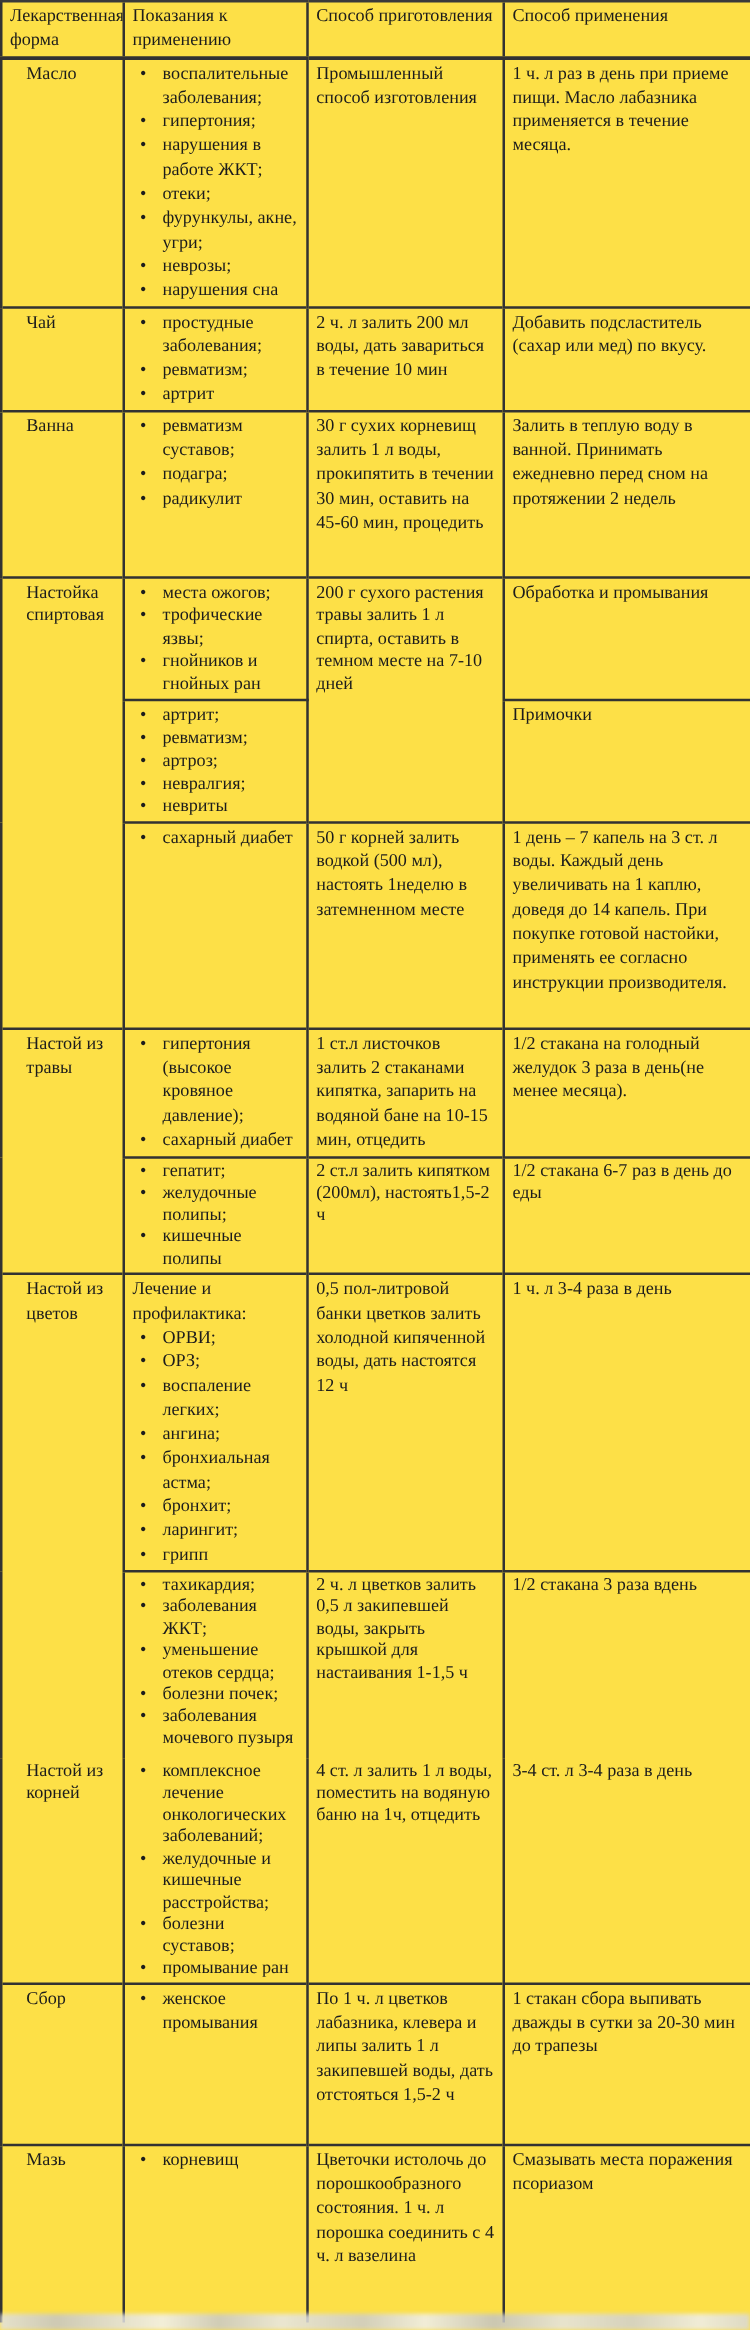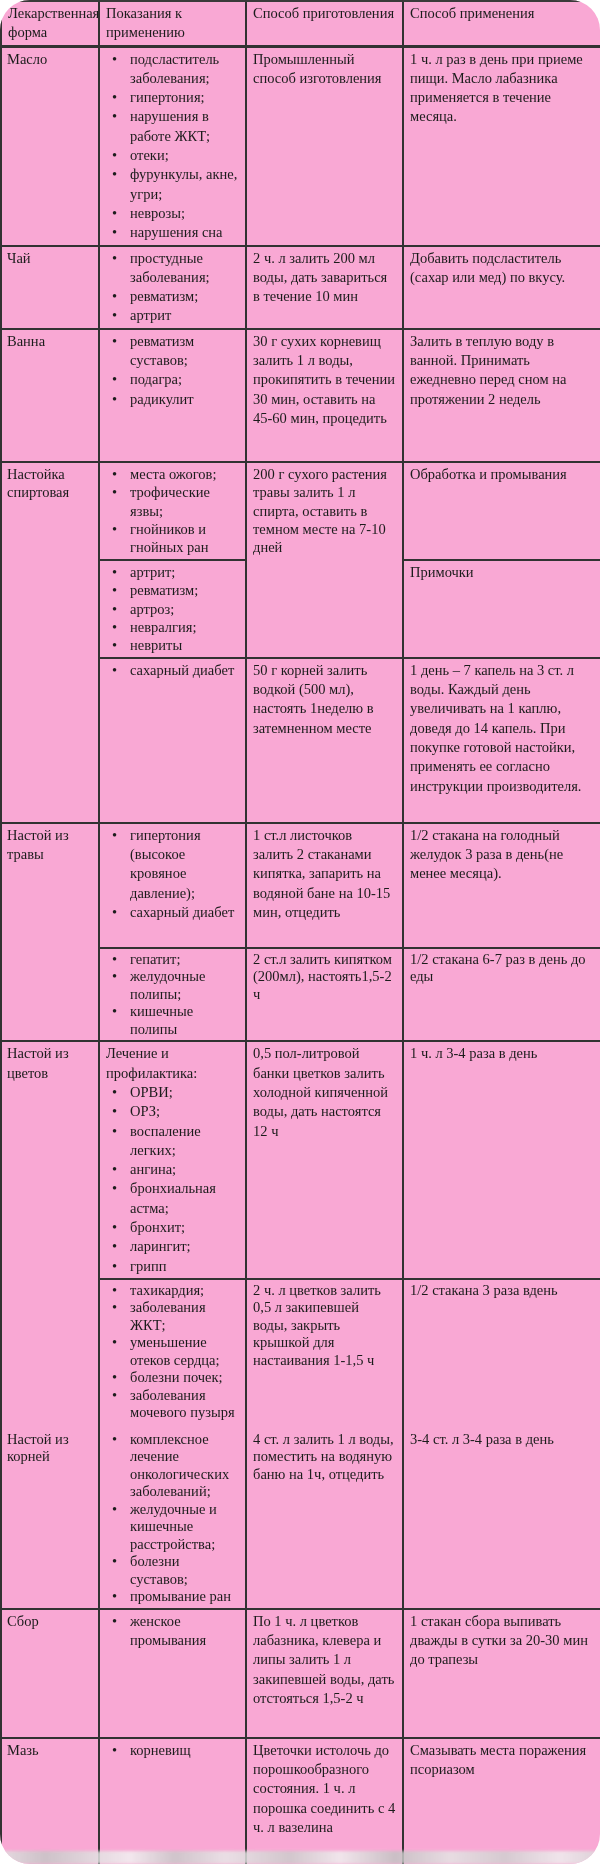--- a/index.html
+++ b/index.html
@@ -1,24 +1,23 @@
 <!DOCTYPE html>
 <html><head>
 <meta charset="utf-8">
 <style>
   html, body { margin: 0; padding: 0; background: #ffffff; }
   .page {
     position: relative;
     width: 600px;
     height: 1864px;
     overflow: hidden;
-    background: #f9a8d4;
+    background: #fde047;
     font-family: "Liberation Serif", "DejaVu Serif", serif;
     color: #1c1c1c;
-    border-radius: 30px;
   }
   table.med {
     border-collapse: collapse;
     table-layout: fixed;
     width: 600px;
     font-size: 14.5px;
     line-height: 19.3px;
   }
   col.c1 { width: 98px; }
   col.c2 { width: 147px; }
@@ -29,21 +28,21 @@
     border-left: 2px solid #323232;
     vertical-align: top;
     text-align: left;
     font-weight: normal;
     padding: 2px 6px 2px 6px;
     overflow: hidden;
   }
   tr.h-header > th { border-top: 2px solid #3a3a3a; }
   tr.r-maslo > td { border-top-width: 3px; }
   tr.seamless > td { border-top: none; margin-top: 13px; }
-  td.c-form { padding-left: 5px; }
+  td.c-form { padding-left: 19px; }
   ul.blist {
     list-style: none;
     margin: 0;
     padding: 0;
   }
   ul.blist li {
     position: relative;
     padding-left: 24px;
   }
   ul.blist li::before {
@@ -86,21 +85,21 @@
       <th>Лекарственная форма</th>
       <th>Показания к применению</th>
       <th>Способ приготовления</th>
       <th>Способ применения</th>
     </tr>
 
     <tr class="r-maslo" style="height:196px">
       <td class="c-form">Масло</td>
       <td>
         <ul class="blist">
-              <li>подсластитель заболевания;</li>
+              <li>воспалительные заболевания;</li>
               <li>гипертония;</li>
               <li>нарушения в работе ЖКТ;</li>
               <li>отеки;</li>
               <li>фурункулы, акне, угри;</li>
               <li>неврозы;</li>
               <li>нарушения сна</li>
             </ul>
       </td>
       <td>Промышленный способ изготовления</td>
       <td>1 ч. л раз в день при приеме пищи. Масло лабазника применяется в течение месяца.</td>
@@ -161,21 +160,21 @@
     <tr style="height:165px">
       <td>
         <ul class="blist">
               <li>сахарный диабет</li>
             </ul>
       </td>
       <td>50 г корней залить водкой (500 мл), настоять 1неделю в затемненном месте</td>
       <td>1 день – 7 капель на 3 ст. л воды. Каждый день увеличивать на 1 каплю, доведя до 14 капель. При покупке готовой настойки, применять ее согласно инструкции производителя.</td>
     </tr>
 
-    <tr style="height:125px">
+    <tr style="height:103px">
       <td class="c-form" rowspan="2">Настой из травы</td>
       <td>
         <ul class="blist">
               <li>гипертония (высокое кровяное давление);</li>
               <li>сахарный диабет</li>
             </ul>
       </td>
       <td>1 ст.л листочков залить 2 стаканами кипятка, запарить на водяной бане на 10-15 мин, отцедить</td>
       <td>1/2 стакана на голодный желудок 3 раза в день(не менее месяца).</td>
     </tr>

